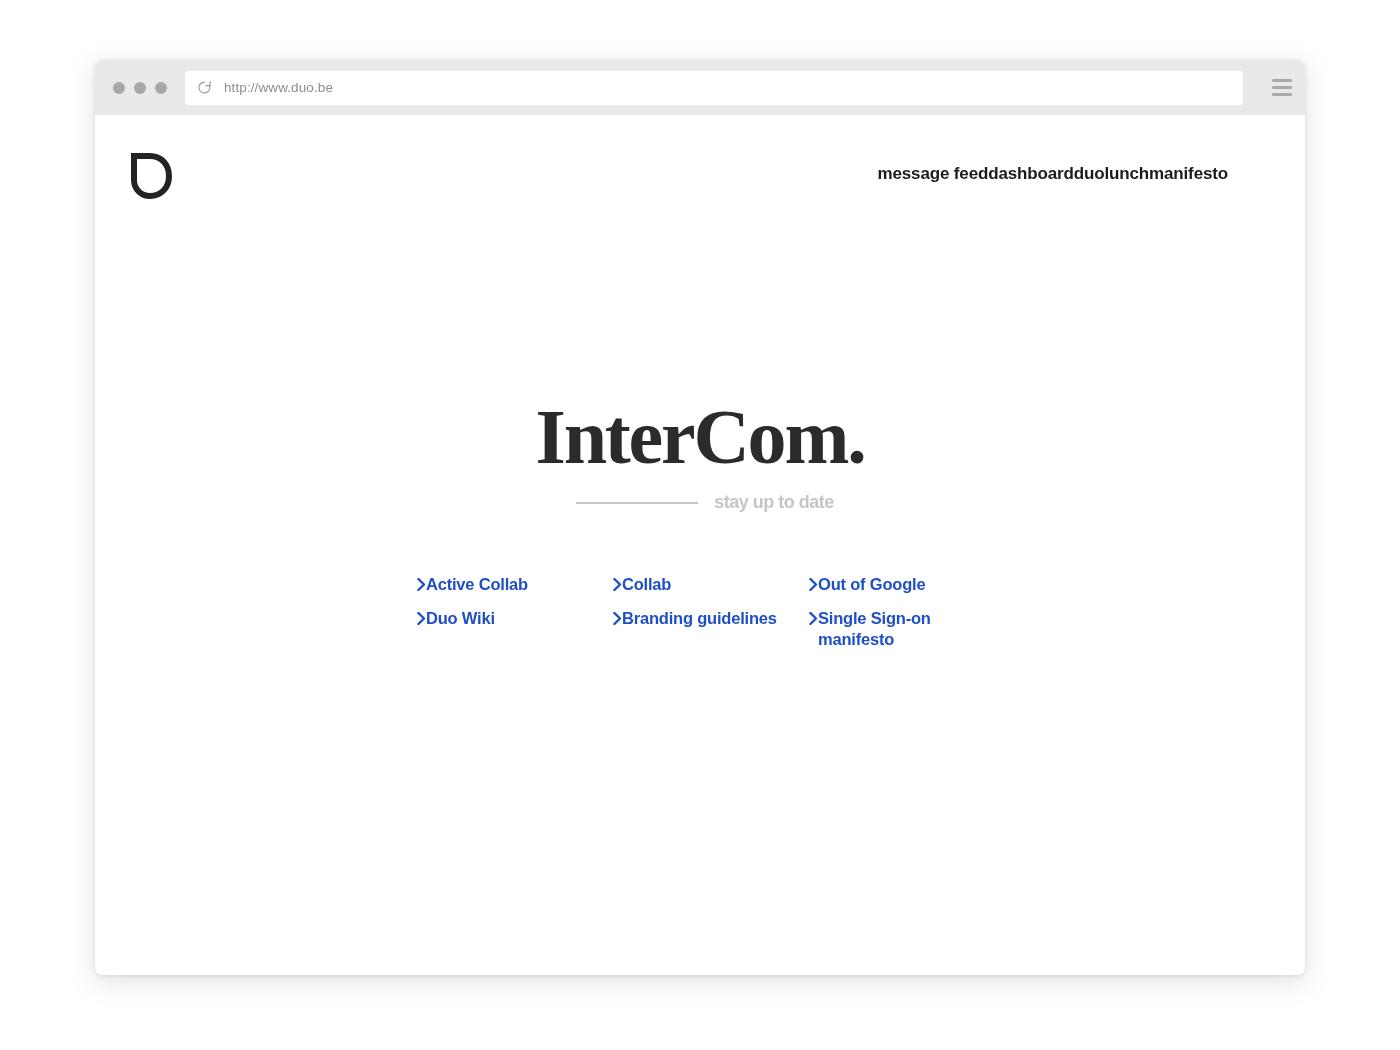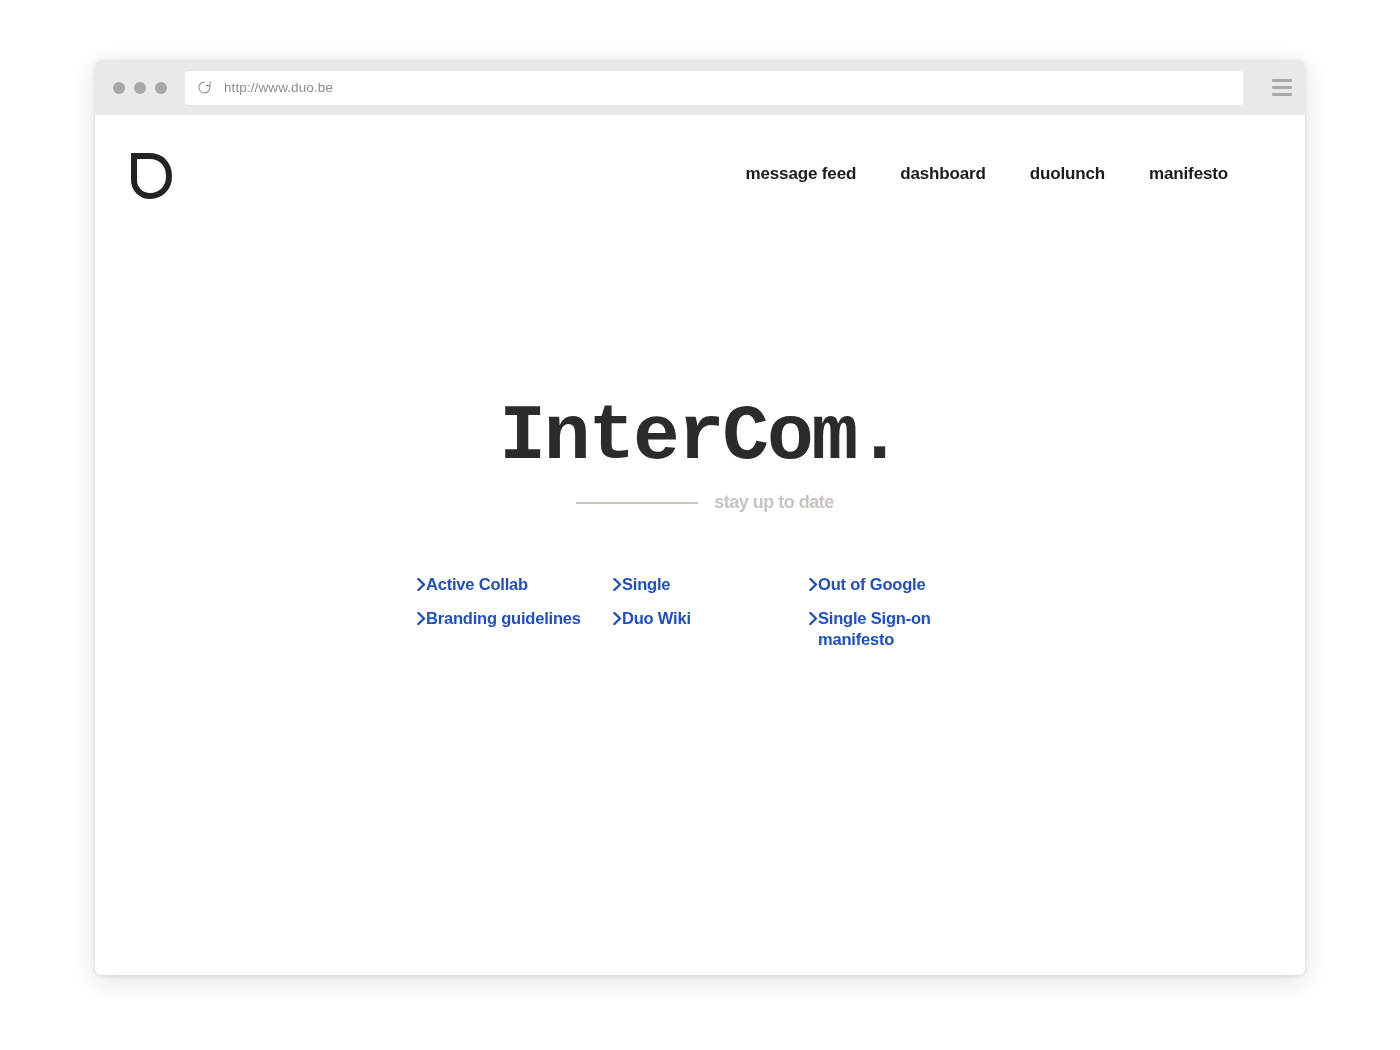--- a/index.html
+++ b/index.html
@@ -122,21 +122,20 @@
     display: block;
     width: 42px;
     height: 46px;
     margin-top: 4px;
     margin-left: 2px;
   }
 
   .nav {
     display: flex;
     align-items: center;
-    gap: 44px;
     text-align: right;
   }
   .nav-item {
     font-size: 17px;
     font-weight: bold;
     color: #1c1c1c;
     letter-spacing: -0.15px;
     white-space: nowrap;
     font-family: "Liberation Sans", sans-serif;
   }
@@ -146,21 +145,21 @@
     text-align: center;
     margin-top: 165px;
   }
 
   .hero-title {
     font-size: 78px;
     font-weight: bold;
     color: #2b2b2b;
     letter-spacing: -2.2px;
     line-height: 1;
-    font-family: Liberation Mono, monospace;
+    font-family: Liberation Serif, serif;
   }
 
   .hero-sub-row {
     display: flex;
     align-items: center;
     justify-content: center;
     margin-top: 16px;
     gap: 16px;
     padding-left: 10px;
   }
@@ -275,44 +274,44 @@
           <svg class="chev" viewBox="0 0 9 13">
             <path d="M1.4 1 L7 6.5 L1.4 12" fill="none" stroke="#1f4fc4" stroke-width="2.4" stroke-linecap="round" stroke-linejoin="round"></path>
           </svg>
           <span class="link-label">Active Collab</span>
         </a>
 
         <a class="link-item">
           <svg class="chev" viewBox="0 0 9 13">
             <path d="M1.4 1 L7 6.5 L1.4 12" fill="none" stroke="#1f4fc4" stroke-width="2.4" stroke-linecap="round" stroke-linejoin="round"></path>
           </svg>
-          <span class="link-label">Single</span>
+          <span class="link-label">Collab</span>
         </a>
 
 
 
         <a class="link-item">
           <svg class="chev" viewBox="0 0 9 13">
             <path d="M1.4 1 L7 6.5 L1.4 12" fill="none" stroke="#1f4fc4" stroke-width="2.4" stroke-linecap="round" stroke-linejoin="round"></path>
           </svg>
           <span class="link-label">Out of Google</span>
         </a>
 
         <a class="link-item">
           <svg class="chev" viewBox="0 0 9 13">
             <path d="M1.4 1 L7 6.5 L1.4 12" fill="none" stroke="#1f4fc4" stroke-width="2.4" stroke-linecap="round" stroke-linejoin="round"></path>
           </svg>
+          <span class="link-label">Duo Wiki</span>
+        </a>
+
+        <a class="link-item">
+          <svg class="chev" viewBox="0 0 9 13">
+            <path d="M1.4 1 L7 6.5 L1.4 12" fill="none" stroke="#1f4fc4" stroke-width="2.4" stroke-linecap="round" stroke-linejoin="round"></path>
+          </svg>
           <span class="link-label">Branding guidelines</span>
-        </a>
-
-        <a class="link-item">
-          <svg class="chev" viewBox="0 0 9 13">
-            <path d="M1.4 1 L7 6.5 L1.4 12" fill="none" stroke="#1f4fc4" stroke-width="2.4" stroke-linecap="round" stroke-linejoin="round"></path>
-          </svg>
-          <span class="link-label">Duo Wiki</span>
         </a>
 
 
         <a class="link-item" style="align-items:flex-start;">
           <svg class="chev" viewBox="0 0 9 13">
             <path d="M1.4 1 L7 6.5 L1.4 12" fill="none" stroke="#1f4fc4" stroke-width="2.4" stroke-linecap="round" stroke-linejoin="round"></path>
           </svg>
           <span class="link-label" style="max-width:145px; display:block;">Single Sign-on manifesto</span>
         </a>
 

